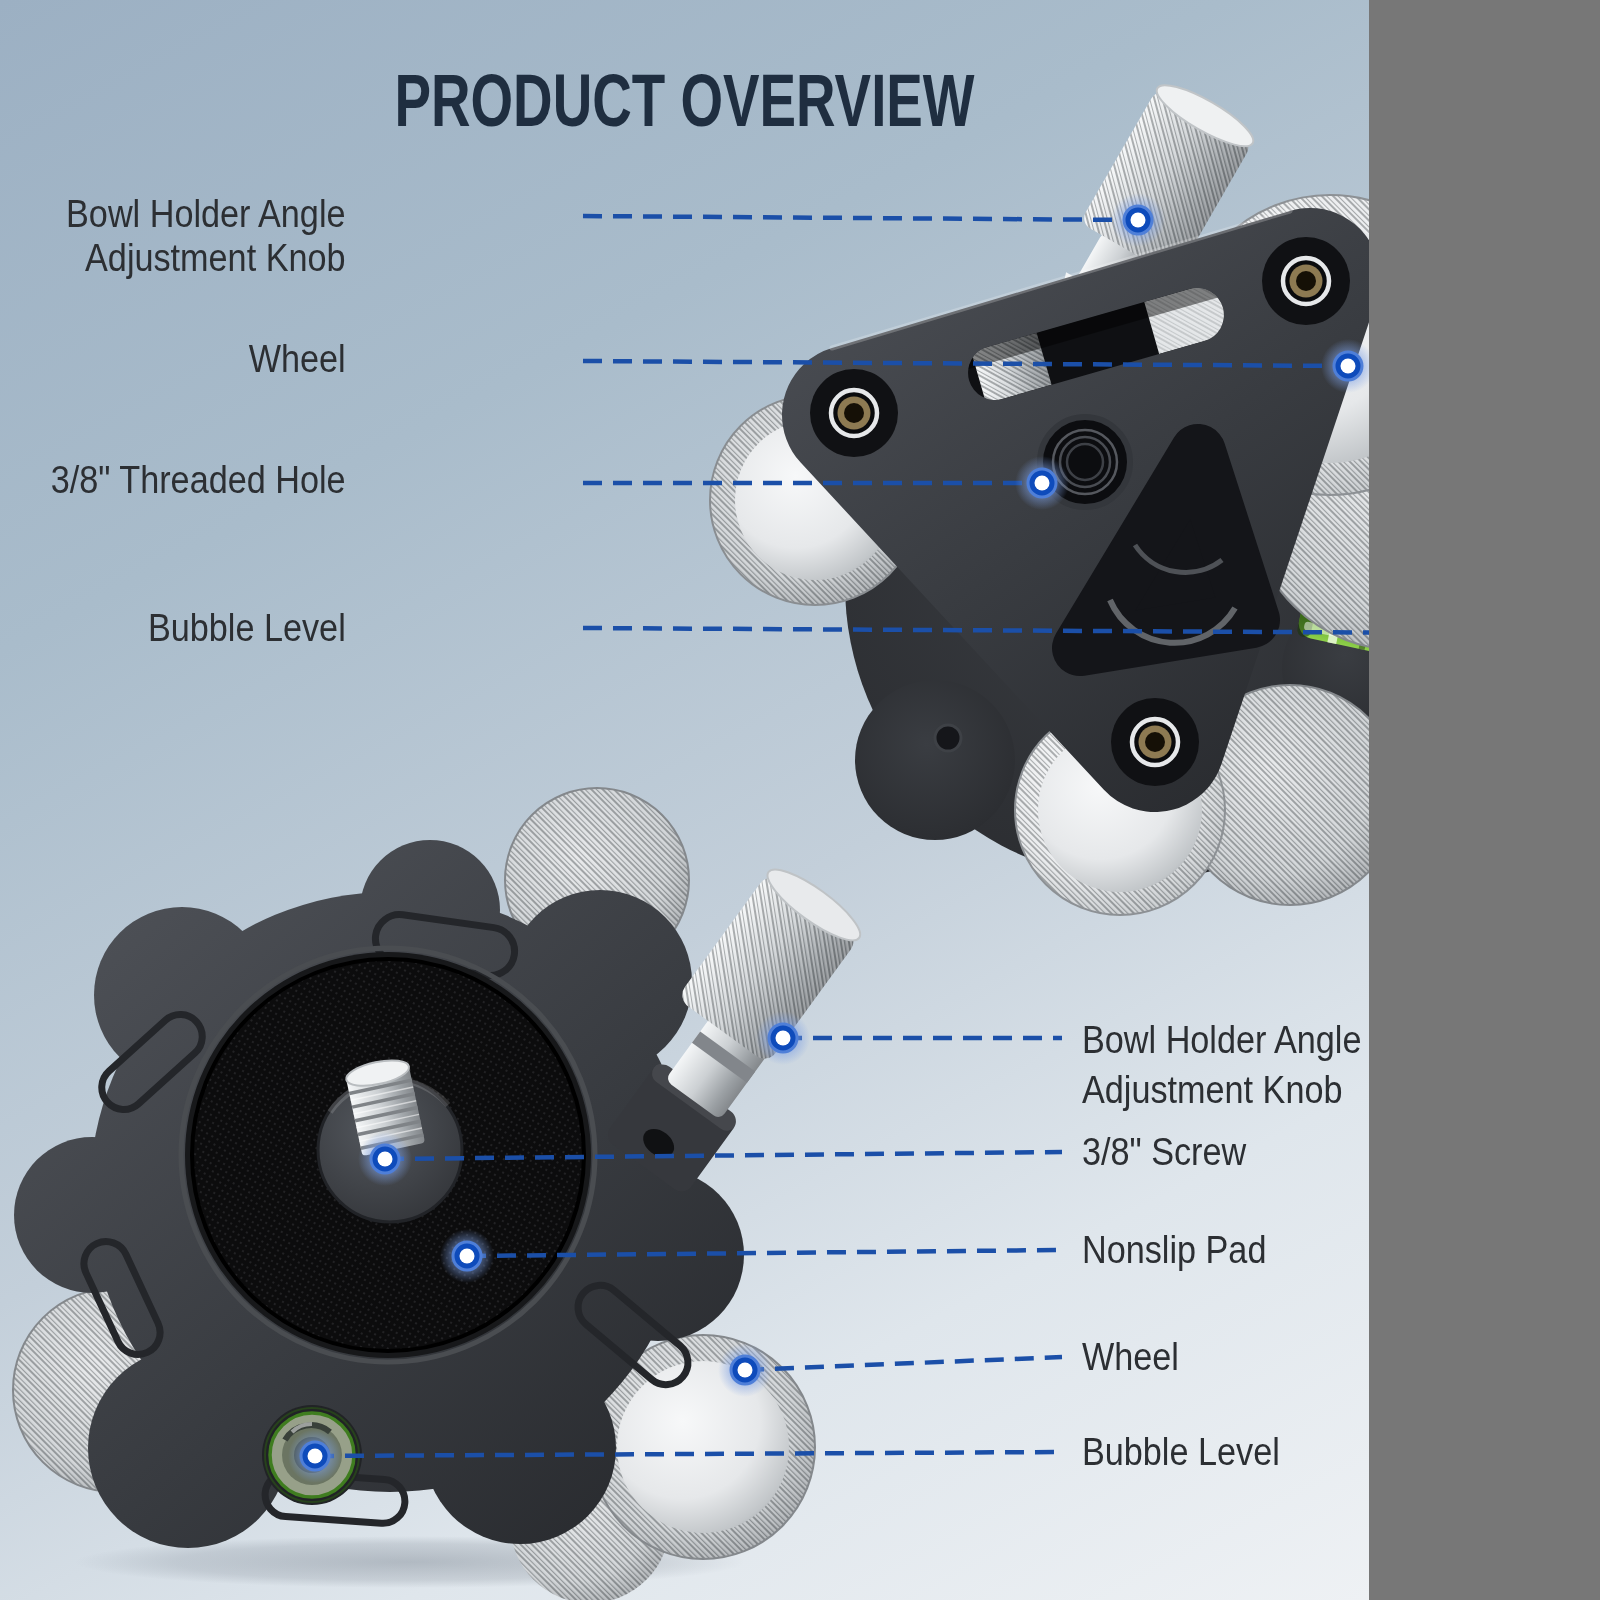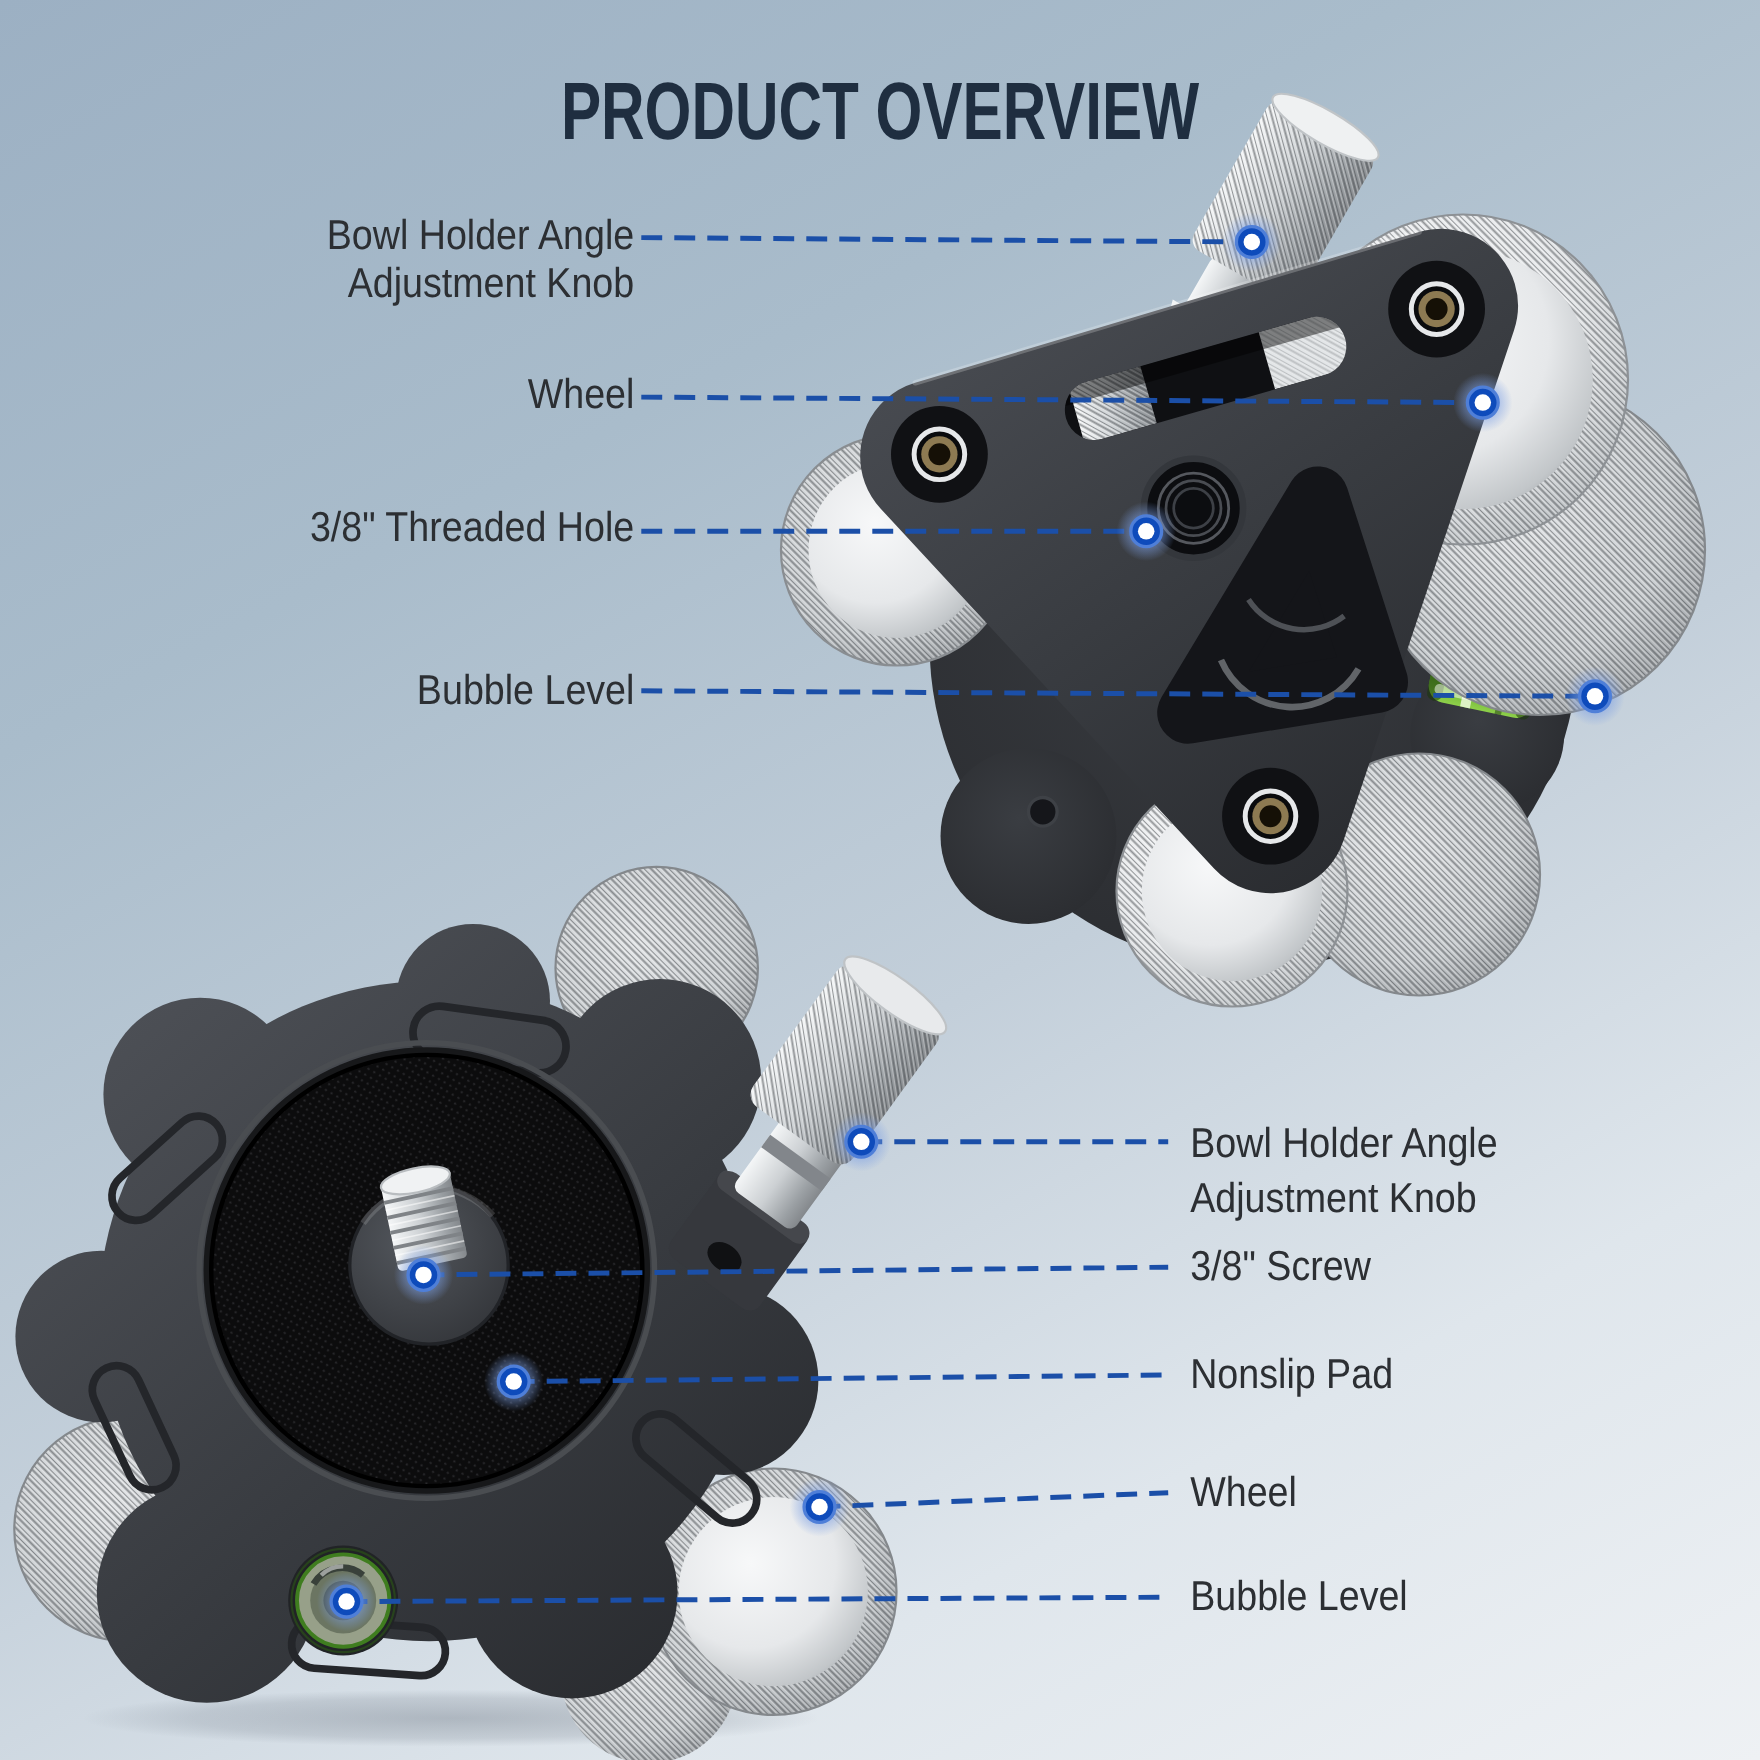--- a/index.html
+++ b/index.html
@@ -1,17 +1,17 @@
 <!DOCTYPE html>
 <html><head>
 <meta charset="utf-8">
 <style>
   html,body{margin:0;padding:0;background:#777;}
   .stage{
-    position:relative;width:1600px;height:1600px;overflow:hidden;
+    position:relative;width:1369px;height:1600px;overflow:hidden;
     background:linear-gradient(152deg,#9cb0c3 0%,#a9bccb 28%,#c3cfda 56%,#dfe6ec 78%,#eef1f4 100%);
     font-family:"Liberation Sans",sans-serif;
   }
   .page-title{
     position:absolute;top:64px;left:0;width:100%;text-align:center;
     font-weight:700;font-size:74px;line-height:74px;letter-spacing:0px;
     color:#1f2e40;transform:scaleX(0.74);
   }
   .art{position:absolute;left:0;top:0;width:1600px;height:1600px;}
   .label{

